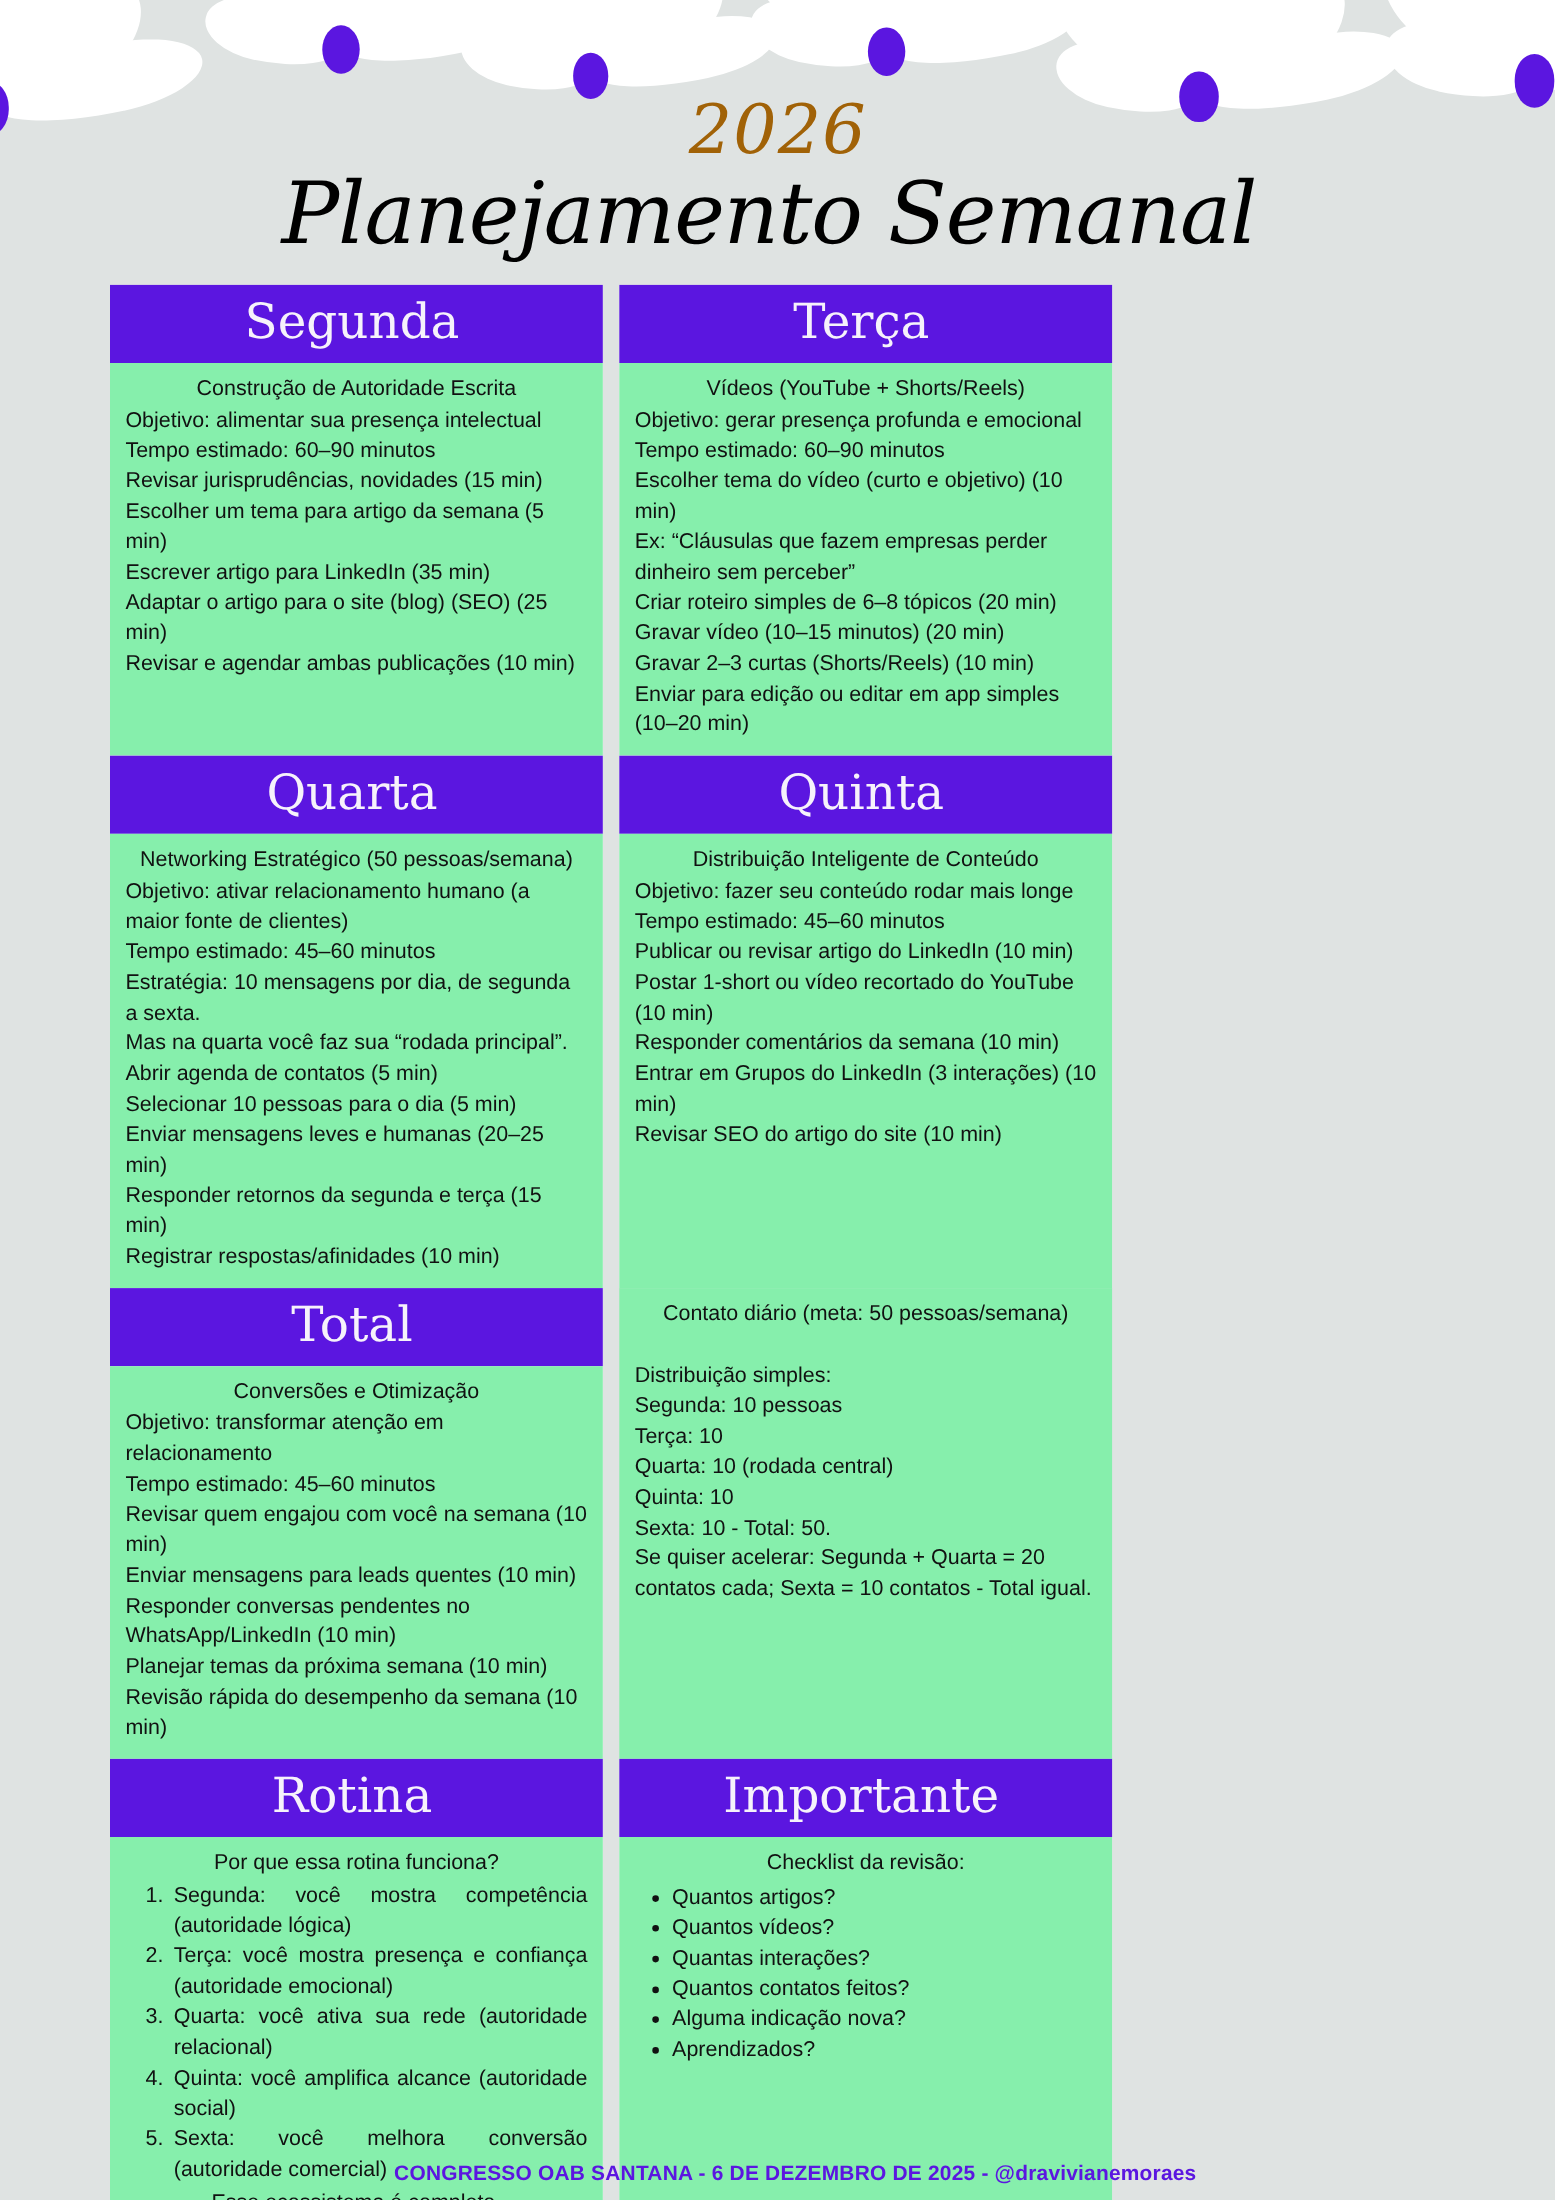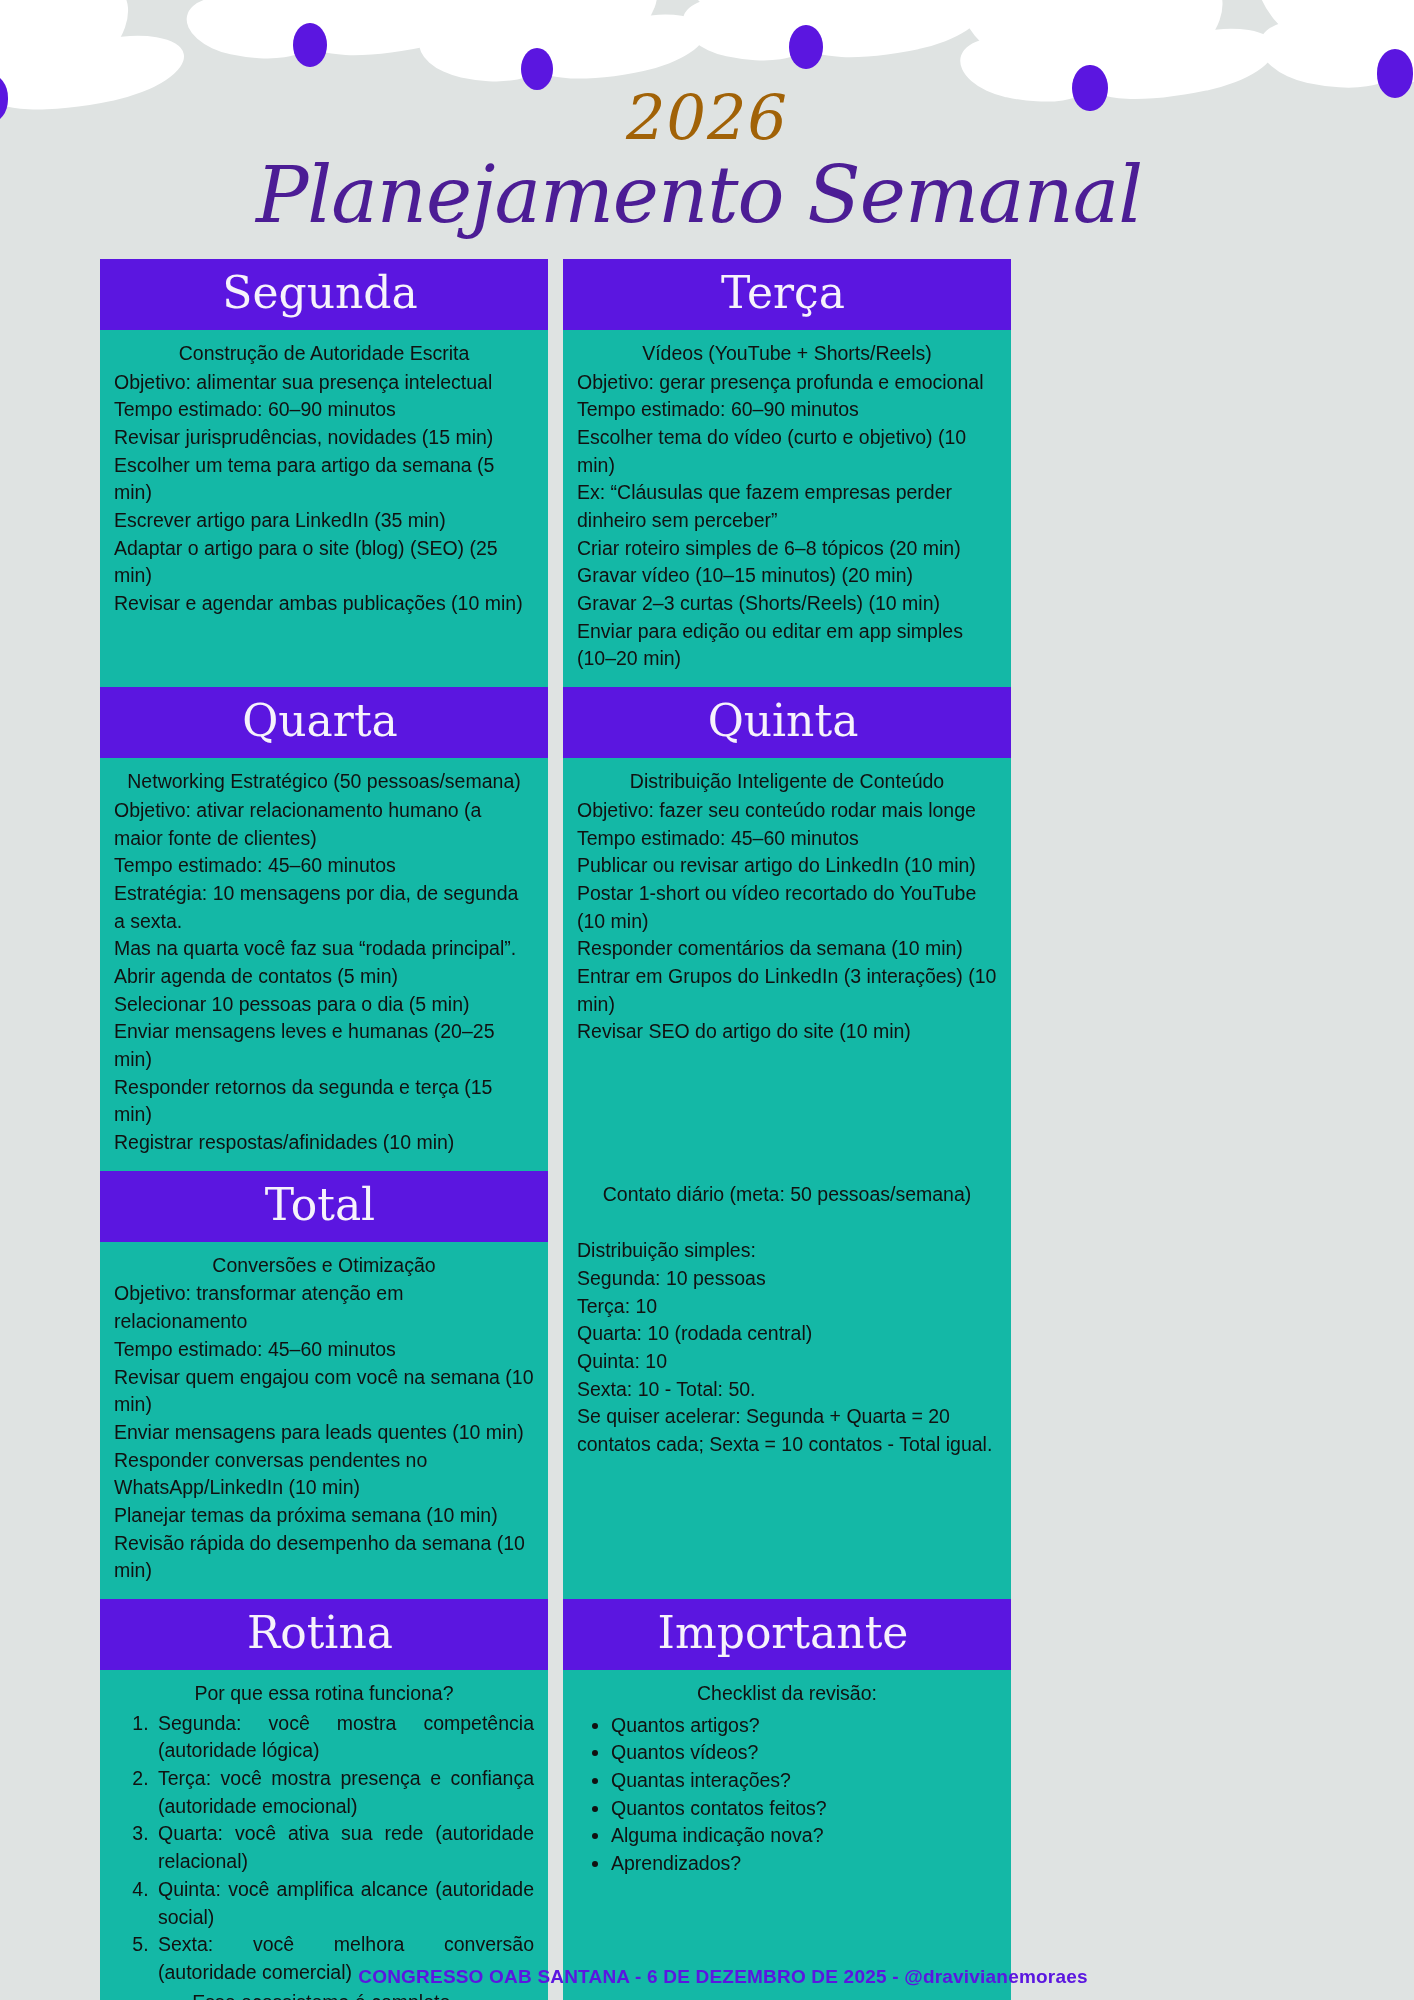--- a/index.html
+++ b/index.html
@@ -54,21 +54,21 @@
     color: #a16207;
     letter-spacing: 1px;
     line-height: 1;
     margin: 1px;
   }
   .main-title {
     font-family: "DejaVu Serif", "Liberation Serif", serif;
     font-style: italic;
     font-weight: 400;
     font-size: 78px;
-    color: #4c1d95;
+    color: #000000;
     line-height: 1.05;
     margin: 6px 16px 0 0;
     letter-spacing: -1px;
   }
 
   
   .board {
     position: relative;
     z-index: 4;
     width: 1414px;
@@ -89,21 +89,21 @@
     background: #5b16e0;
     color: #f6f2fb;
     text-align: center;
     font-family: "DejaVu Serif", "Liberation Serif", serif;
     font-weight: 400;
     font-size: 44px;
     line-height: 1.25;
     padding: 6px 8px 10px 0;
   }
   .card-body {
-    background: #14b8a6;
+    background: #86efac;
     padding: 10px 14px 14px 14px;
     font-size: 19.5px;
     line-height: 1.42;
     color: #111111;
     flex: 1;
   }
   .lead {
     text-align: center;
     margin: 0 0 1px 0;
   }

